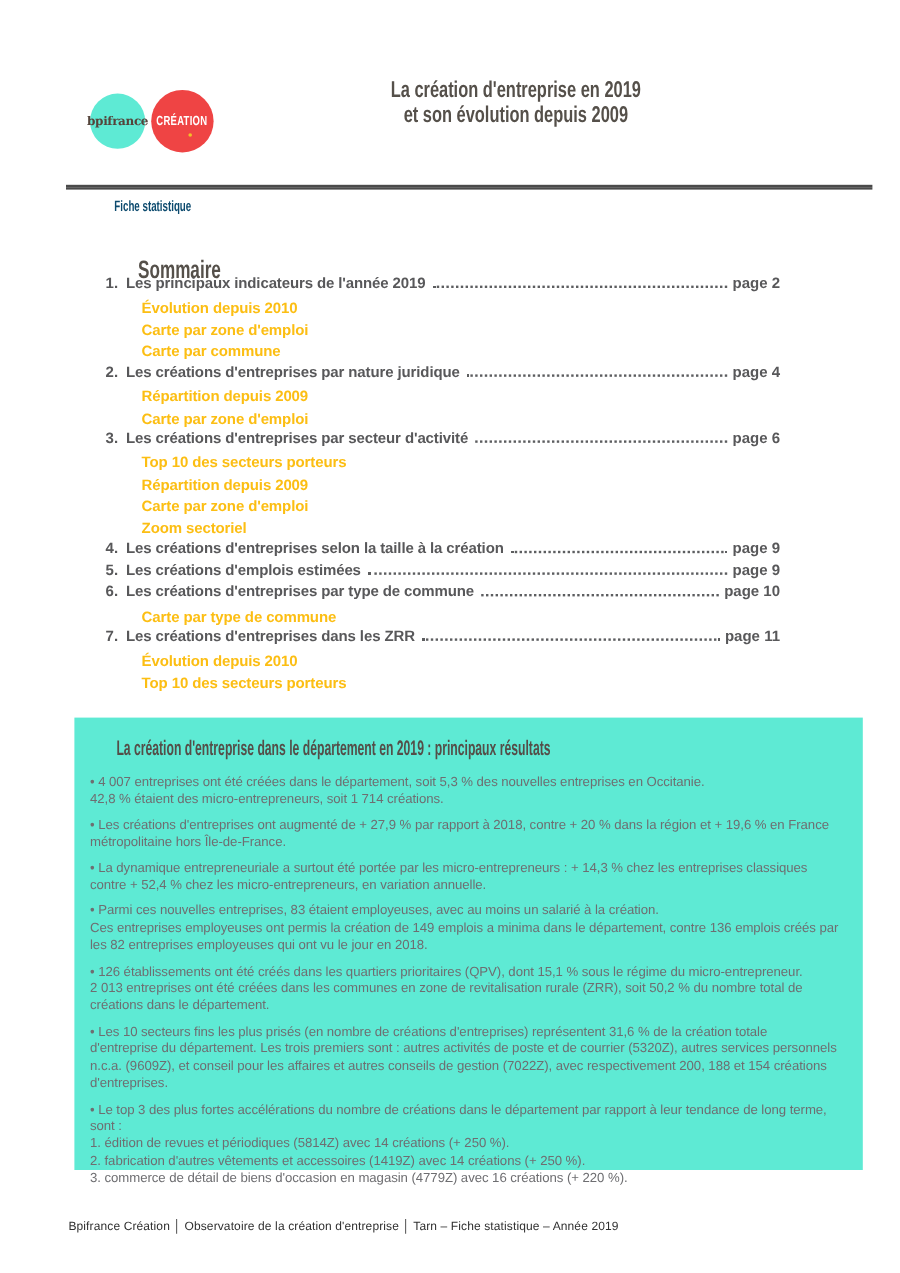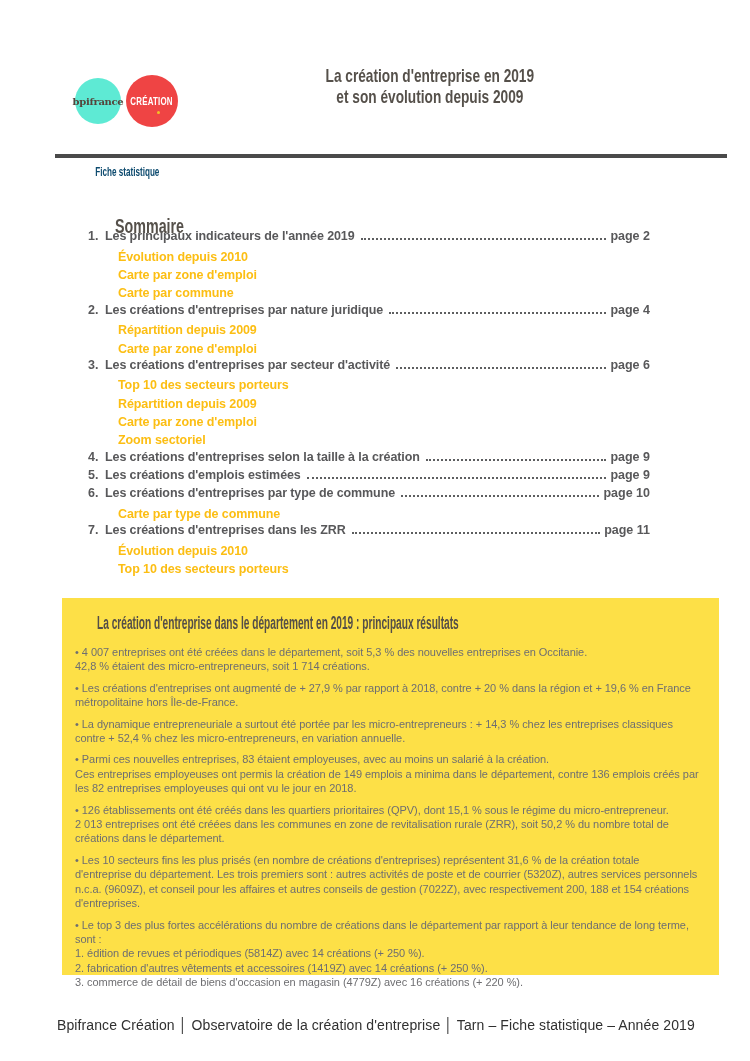--- a/index.html
+++ b/index.html
@@ -37,27 +37,27 @@
   .toc { position:absolute; left:88px; top:229px; width:562px; font-size:12.5px; font-weight:bold; color:#58585A; }
   .toc-row { display:flex; align-items:baseline; height:18.4px; cursor:pointer; }
   .toc-num { width:17px; flex:none; }
   .toc-label { white-space:nowrap; letter-spacing:-0.1px; }
   .toc-dots { flex:1; min-width:18px; border-bottom:2px dotted #5d5e60; margin:0 4px 2px 6px; align-self:baseline; }
   .toc-page { white-space:nowrap; flex:none; }
   .toc-sub { height:18.4px; padding-left:30px; color:#FCBE13; display:flex; align-items:center; cursor:pointer; letter-spacing:-0.1px; }
 
   
   .results-box { position:absolute; left:62px; top:598px; width:657px; height:377px;
-    background:#fde047; padding:11px 7px 8px 13px; }
+    background:#5eead4; padding:11px 7px 8px 13px; }
   .box-title { margin:4px 0 11px 22px; font-weight:bold; font-size:17.5px; color:#544E48; white-space:nowrap; }
   .box-title .cond { transform:scaleX(.58); }
   .box-para { font-size:11px; line-height:14.4px; color:#6E6E71; white-space:pre-line; margin-bottom:7px; letter-spacing:-0.05px; }
 
   
-  .footer { position:absolute; left:57px; top:1017px; font-size:14px; color:#303030; letter-spacing:0.1px; }
+  .footer { position:absolute; left:57px; top:1017px; font-size:10px; color:#303030; letter-spacing:0.1px; }
 </style>
 </head>
 <body>
 
 <div class="logo-group">
   <div class="logo-yellow">
     <span>bpifrance</span>
   </div>
   <div class="logo-dark">
     <span class="txt">CRÉATION</span>

